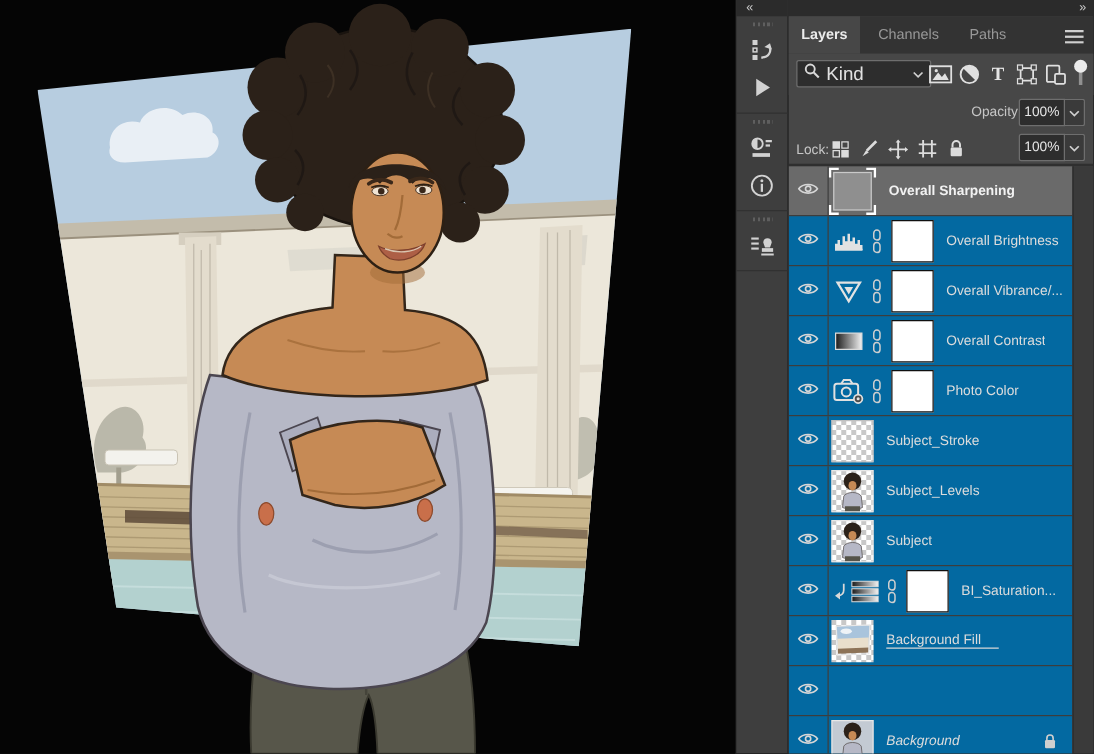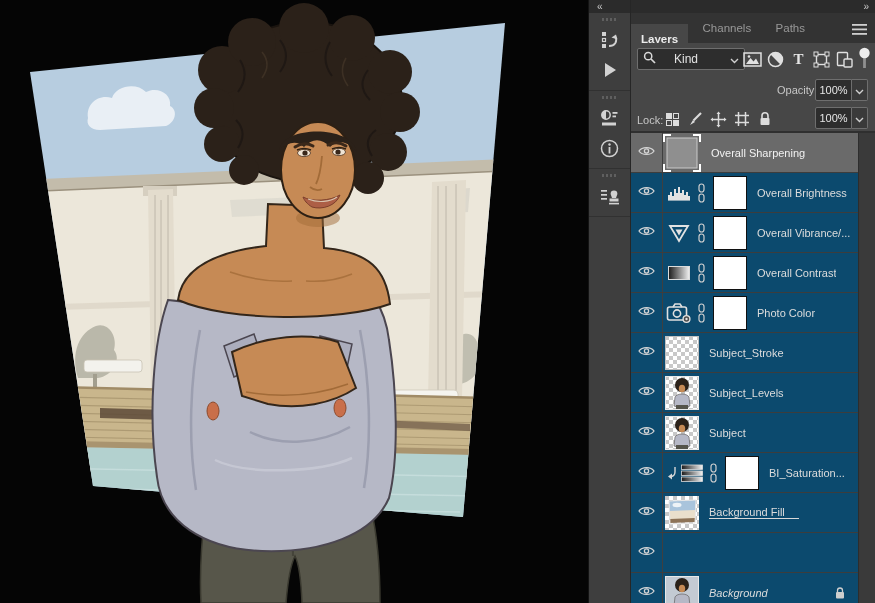--- a/index.html
+++ b/index.html
@@ -19,27 +19,27 @@
   .dock-btn{display:flex;align-items:center;justify-content:center;width:41px;height:30px;
             background:none;border:none;padding:0;cursor:pointer;}
   
   #panel{position:absolute;left:630px;top:0;width:245px;height:603px;background:#474747;
          border-left:1px solid #262626;box-sizing:border-box;}
   .pane-top{position:absolute;left:0;top:0;right:0;height:13px;background:#2b2b2b;}
   .pane-top span{position:absolute;right:7px;top:0;color:#c9c9c9;font-size:10px;line-height:13px;letter-spacing:-1px;}
   .tabs{position:absolute;left:0;top:13px;right:0;height:30px;background:#333333;}
   .tab{display:inline-block;height:30px;line-height:30px;padding:0 10px;font-size:11.5px;
        color:#989898;cursor:pointer;vertical-align:top;}
-  .tab.active{background:#474747;color:#ececec;font-weight:bold;margin-top:11px;}
+  .tab.active{background:#474747;color:#ececec;font-weight:bold;}
   .burger{position:absolute;right:8px;top:10px;background:none;border:none;padding:0;cursor:pointer;}
   .filter-row{position:absolute;left:0;top:43px;right:0;height:33px;background:#474747;}
   .kind-box{position:absolute;left:6px;top:5px;width:108px;height:22px;background:#2d2d2d;
             border:1px solid #6e6e6e;border-radius:2px;box-sizing:border-box;display:flex;
             align-items:center;padding:0 5px;cursor:pointer;}
-  .kind-box .kind-label{flex:1;color:#e2e2e2;font-size:12px;margin-left:18px;}
+  .kind-box .kind-label{flex:1;color:#e2e2e2;font-size:15px;margin-left:5px;}
   #filter-btns{position:absolute;left:110px;top:5px;display:flex;}
   .fbtn{width:23px;height:22px;display:flex;align-items:center;justify-content:center;
         background:none;border:none;padding:0;cursor:pointer;}
   .pin{position:absolute;right:4px;top:4px;background:none;border:none;padding:0;cursor:pointer;}
   .blend-row{position:absolute;left:0;top:76px;right:0;height:29px;}
   .blend-box{position:absolute;left:6px;top:3px;width:136px;height:22px;background:#2d2d2d;
              border:1px solid #6e6e6e;border-radius:2px;box-sizing:border-box;display:flex;
              align-items:center;padding:0 6px;cursor:pointer;}
   .blend-box span:first-child{flex:1;color:#e6e6e6;font-size:11px;}
   .lbl{position:absolute;color:#c6c6c6;font-size:11px;top:8px;}
@@ -53,36 +53,36 @@
   .lock-row{position:absolute;left:0;top:105px;right:0;height:28px;}
   .lock-row .val-box{top:2px;} .lock-row .chev-box{top:2px;}
   #lock-btns{position:absolute;left:30px;top:4px;display:flex;}
   .lbtn{width:23px;height:20px;display:flex;align-items:center;justify-content:center;
         background:none;border:none;padding:0;cursor:pointer;}
   .hr{position:absolute;left:0;top:131px;right:0;height:2px;background:#2f2f2f;}
   
   #rows{position:absolute;left:0;top:133px;width:227px;bottom:0;overflow:hidden;background:#424242;}
   .scrollstrip{position:absolute;left:227px;top:133px;right:0;bottom:0;background:#3a3a3a;
                border-left:1px solid #2d2d2d;box-sizing:border-box;}
-  .layer-row{position:relative;height:40px;background:#0c4a6e;border-bottom:1px solid #3d3d3d;
+  .layer-row{position:relative;height:40px;background:#0369a1;border-bottom:1px solid #3d3d3d;
              box-sizing:border-box;cursor:pointer;}
   .layer-row.selected{background:#6a6a6a;}
   .eye-cell{position:absolute;left:0;top:0;width:31px;height:100%;border-right:1px solid #3f3f3f;
             display:flex;align-items:center;justify-content:center;}
   .eye-btn{background:none;border:none;padding:2px;cursor:pointer;display:flex;}
   .row-content{position:absolute;left:32px;top:0;right:0;height:100%;display:flex;align-items:center;}
   .clip{margin-left:4px;display:flex;}
   .adjbox{width:26px;margin-left:3px;display:flex;justify-content:center;align-items:center;}
   .clipped .adjbox{width:24px;margin-left:2px;}
   .pixthumb{margin-left:2px;display:flex;} .sharpthumb{margin-left:0;display:flex;}
   .fillthumb{margin-left:1px;display:flex;}
   .chainwrap{margin-left:5px;display:flex;}
   .mask{width:32px;height:32px;background:#ffffff;border:1px solid #101010;margin-left:7px;flex:none;}
   .layer-name{margin-left:10px;font-size:11px;color:#dcdcdc;white-space:nowrap;overflow:hidden;}
-  .selected .layer-name{color:#f2f2f2;}
+  .selected .layer-name{color:#f2f2f2;font-weight:bold;}
   .layer-name.u{border-bottom:1px solid #d8d8d8;padding-right:14px;}
   .layer-name.i{font-style:italic;}
   .row-lock{position:absolute;right:12px;top:13px;display:flex;}
 </style>
 </head>
 <body>
 
 <svg width="0" height="0" style="position:absolute">
   <defs>
     <pattern id="chk" width="8" height="8" patternUnits="userSpaceOnUse">

